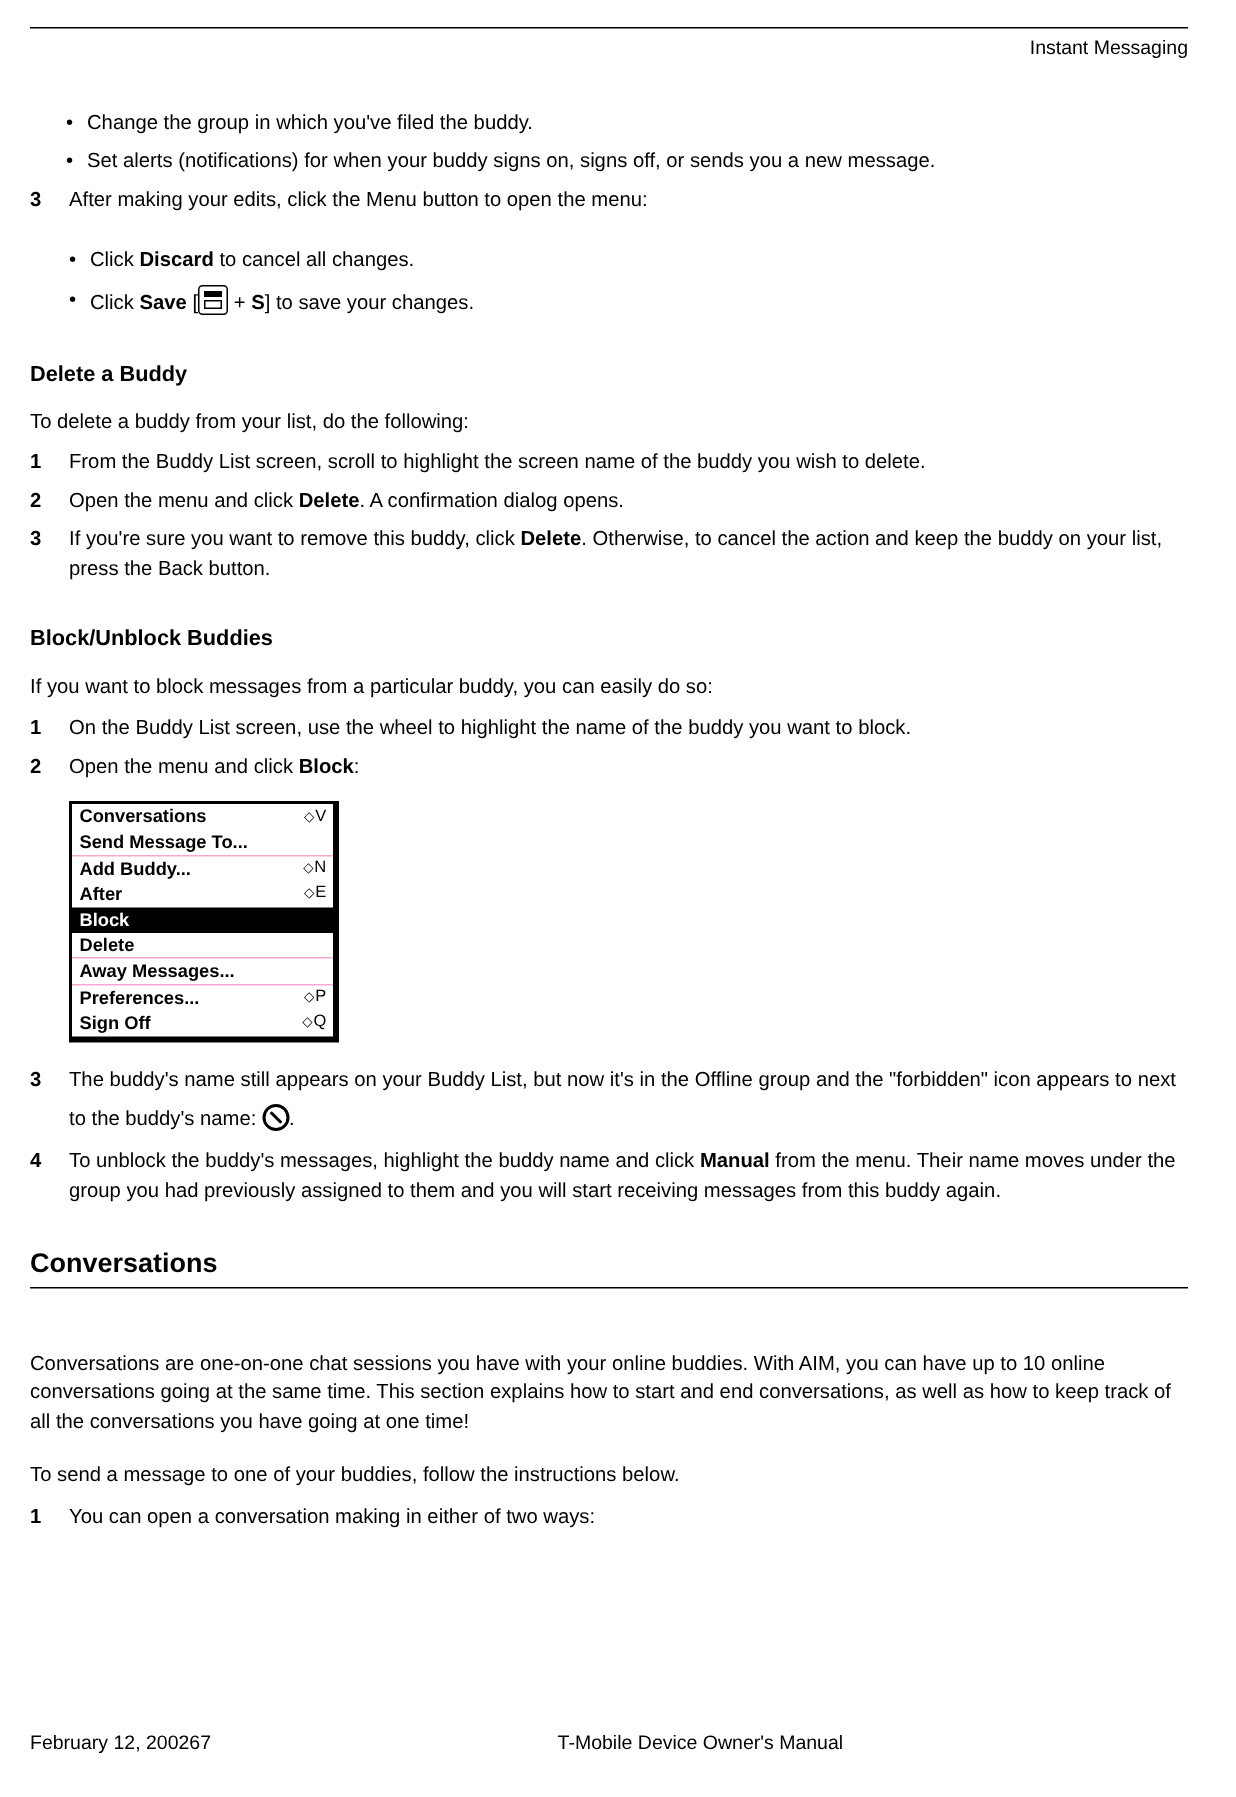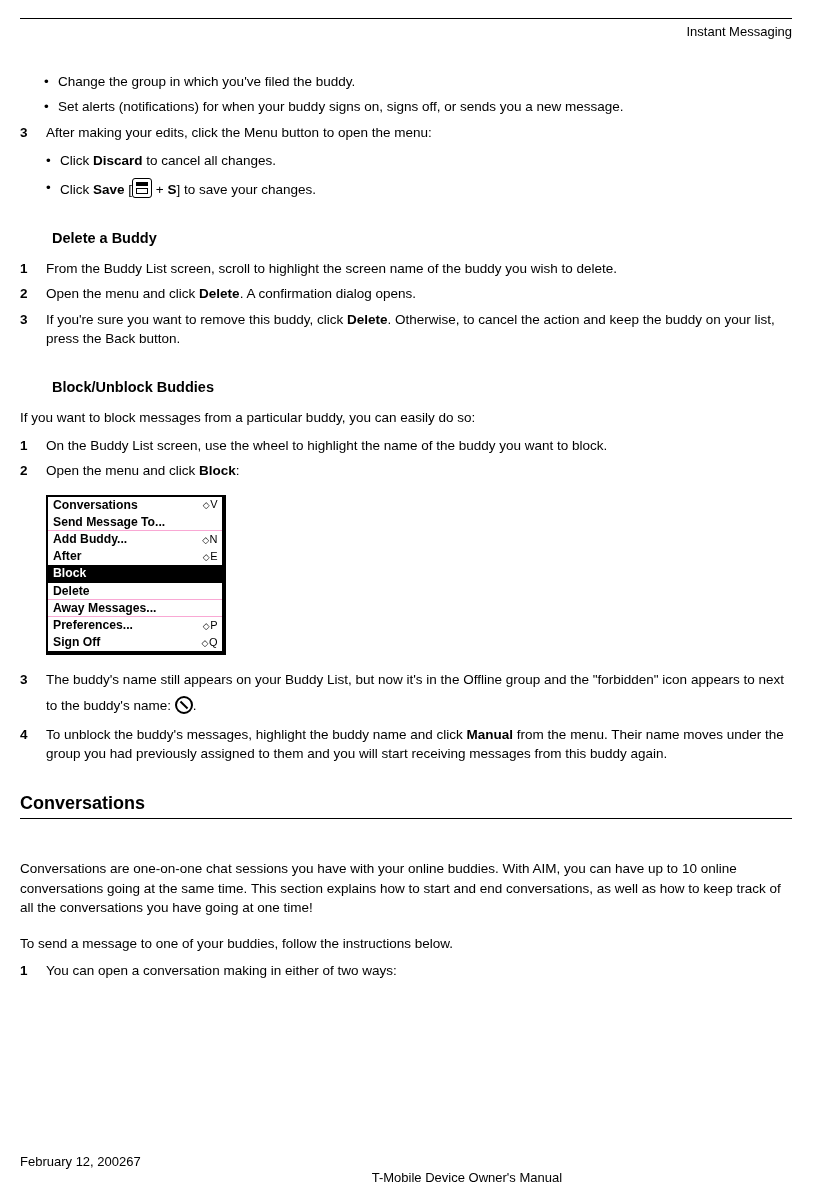--- a/index.html
+++ b/index.html
@@ -59,21 +59,20 @@
     position: absolute;
     left: 0;
     top: 0;
     font-weight: bold;
   }
   .h3 {
     font-weight: bold;
     font-size: 14.5px;
     margin-top: 28px;
     margin-bottom: 10px;
-    margin-left: 32px;
   }
   .h2 {
     font-weight: bold;
     font-size: 18px;
     margin-top: 26px;
     margin-bottom: 2px;
   }
   .h2-rule {
     border-bottom: 1.5px solid #000;
     margin-bottom: 14px;
@@ -167,21 +166,20 @@
     right: 20px;
     bottom: 26px;
     display: flex;
     justify-content: flex-start;
     font-size: 13px;
   }
   .footer .center {
     position: absolute;
     left: 50%;
     transform: translateX(-18%);
-    margin-top: 16px;
   }
   b { font-weight: bold; }
 </style>
 </head>
 <body>
 
 <div class="page">
 
   <div class="top-rule"></div>
   <div class="running-head">Instant Messaging</div>
@@ -190,32 +188,33 @@
 
     <ul class="bullet-list">
       <li>Change the group in which you've filed the buddy.</li>
       <li>Set alerts (notifications) for when your buddy signs on, signs off, or sends you a new message.</li>
     </ul>
 
     <ol class="num-list">
       <li>
         <span class="num">3</span>
         <span>After making your edits, click the Menu button to open the menu:</span>
-        <ul class="bullet-list" style="padding-left:14px; margin-top:8px;">
+        <ul class="bullet-list" style="padding-left:14px; margin-top:20px;">
           <li>
             <span>Click </span><b>Discard</b><span> to cancel all changes.</span>
           </li>
           <li style="margin-top:8px;">
             <span>Click </span><b>Save</b><span> [</span><span class="menu-icon"></span><span> + </span><b>S</b><span>] to save your changes.</span>
           </li>
         </ul>
       </li>
     </ol>
 
     <div class="h3">Delete a Buddy</div>
+    <div class="intro">To delete a buddy from your list, do the following:</div>
     <ol class="num-list">
       <li>
         <span class="num">1</span>
         <span>From the Buddy List screen, scroll to highlight the screen name of the buddy you wish to delete.</span>
       </li>
       <li>
         <span class="num">2</span>
         <span>Open the menu and click </span><b>Delete</b><span>. A confirmation dialog opens.</span>
       </li>
       <li>

